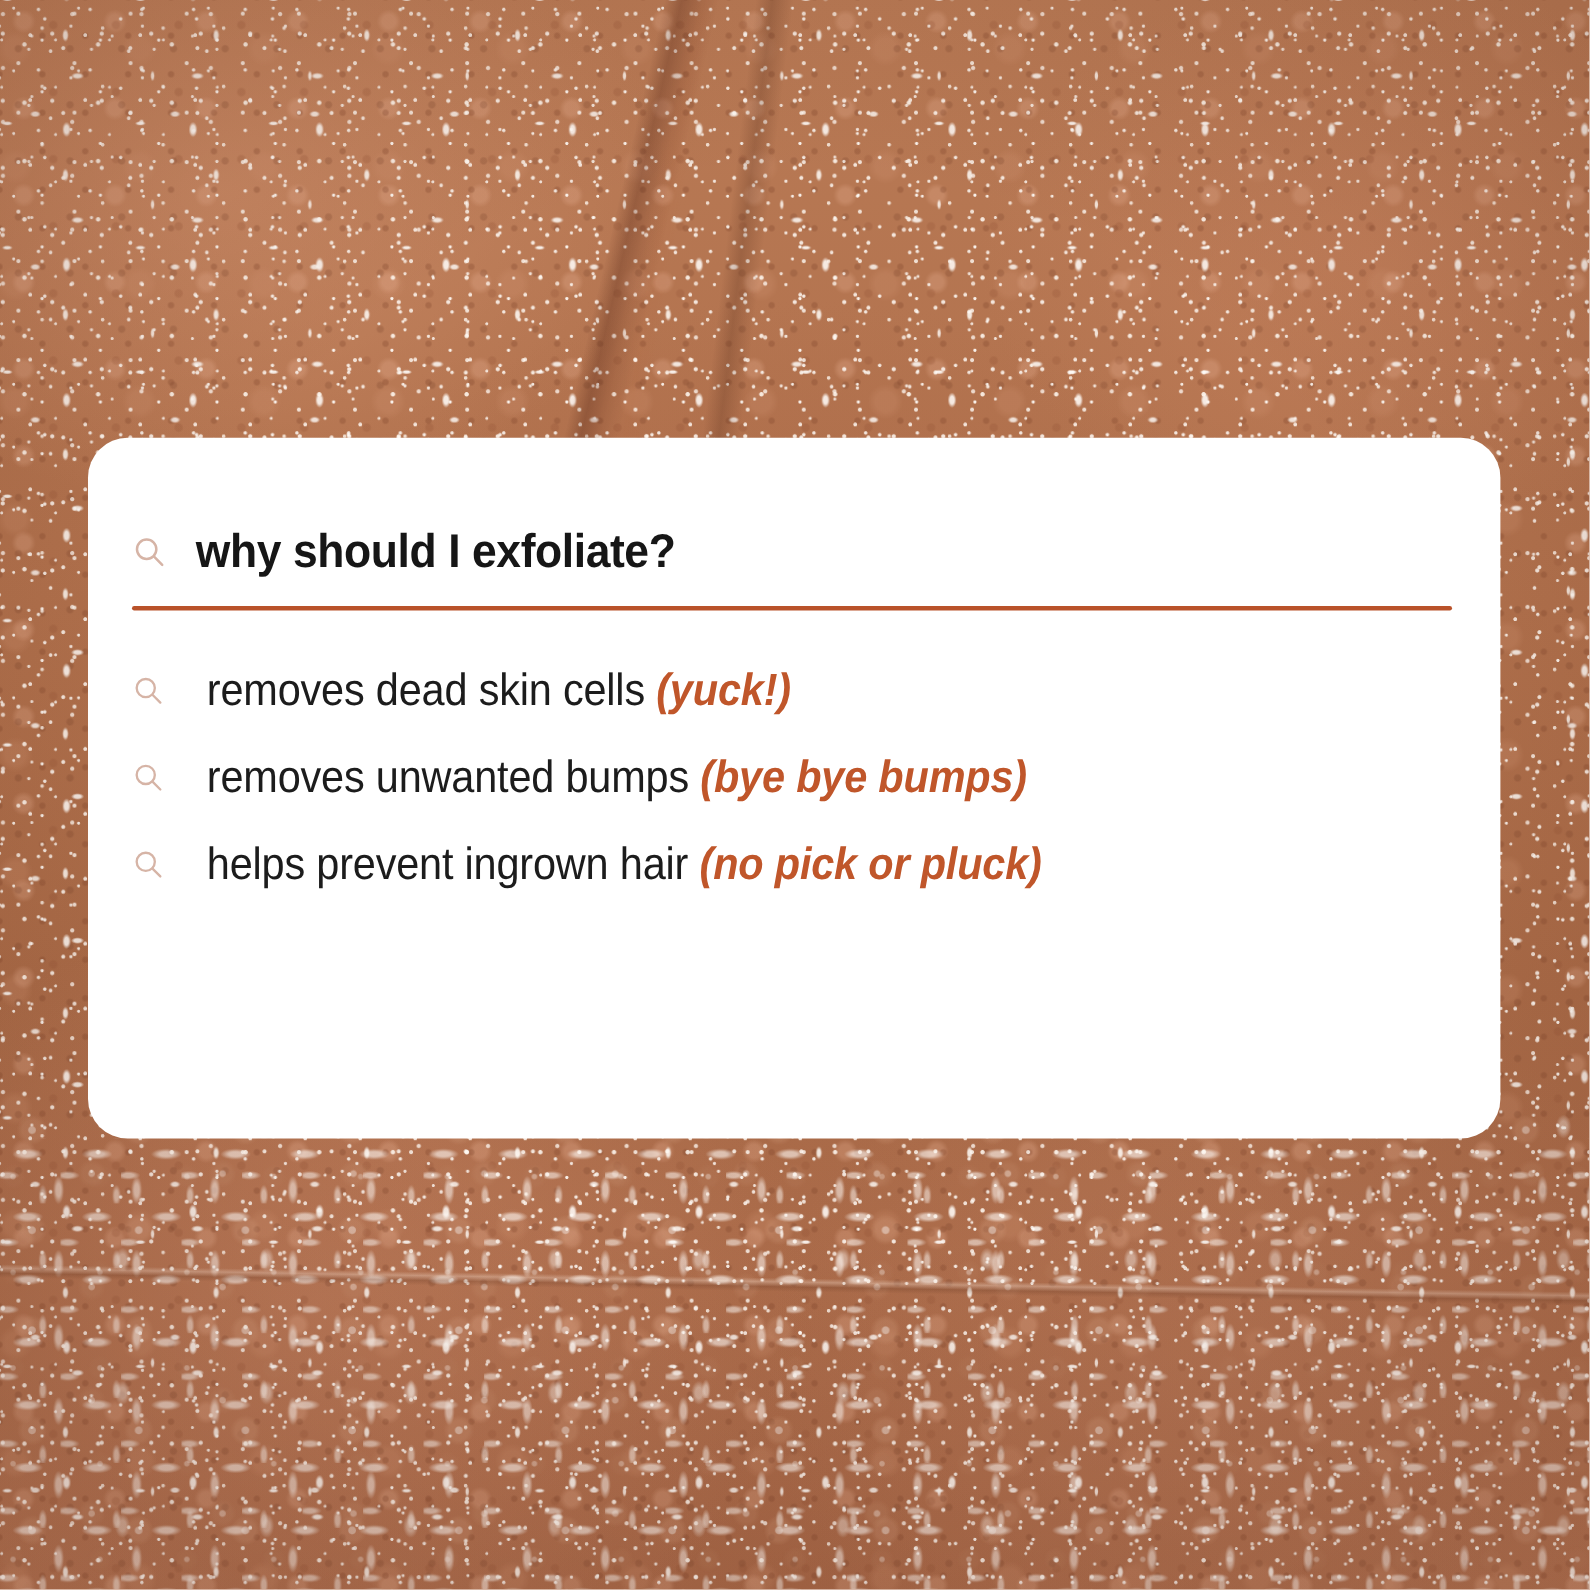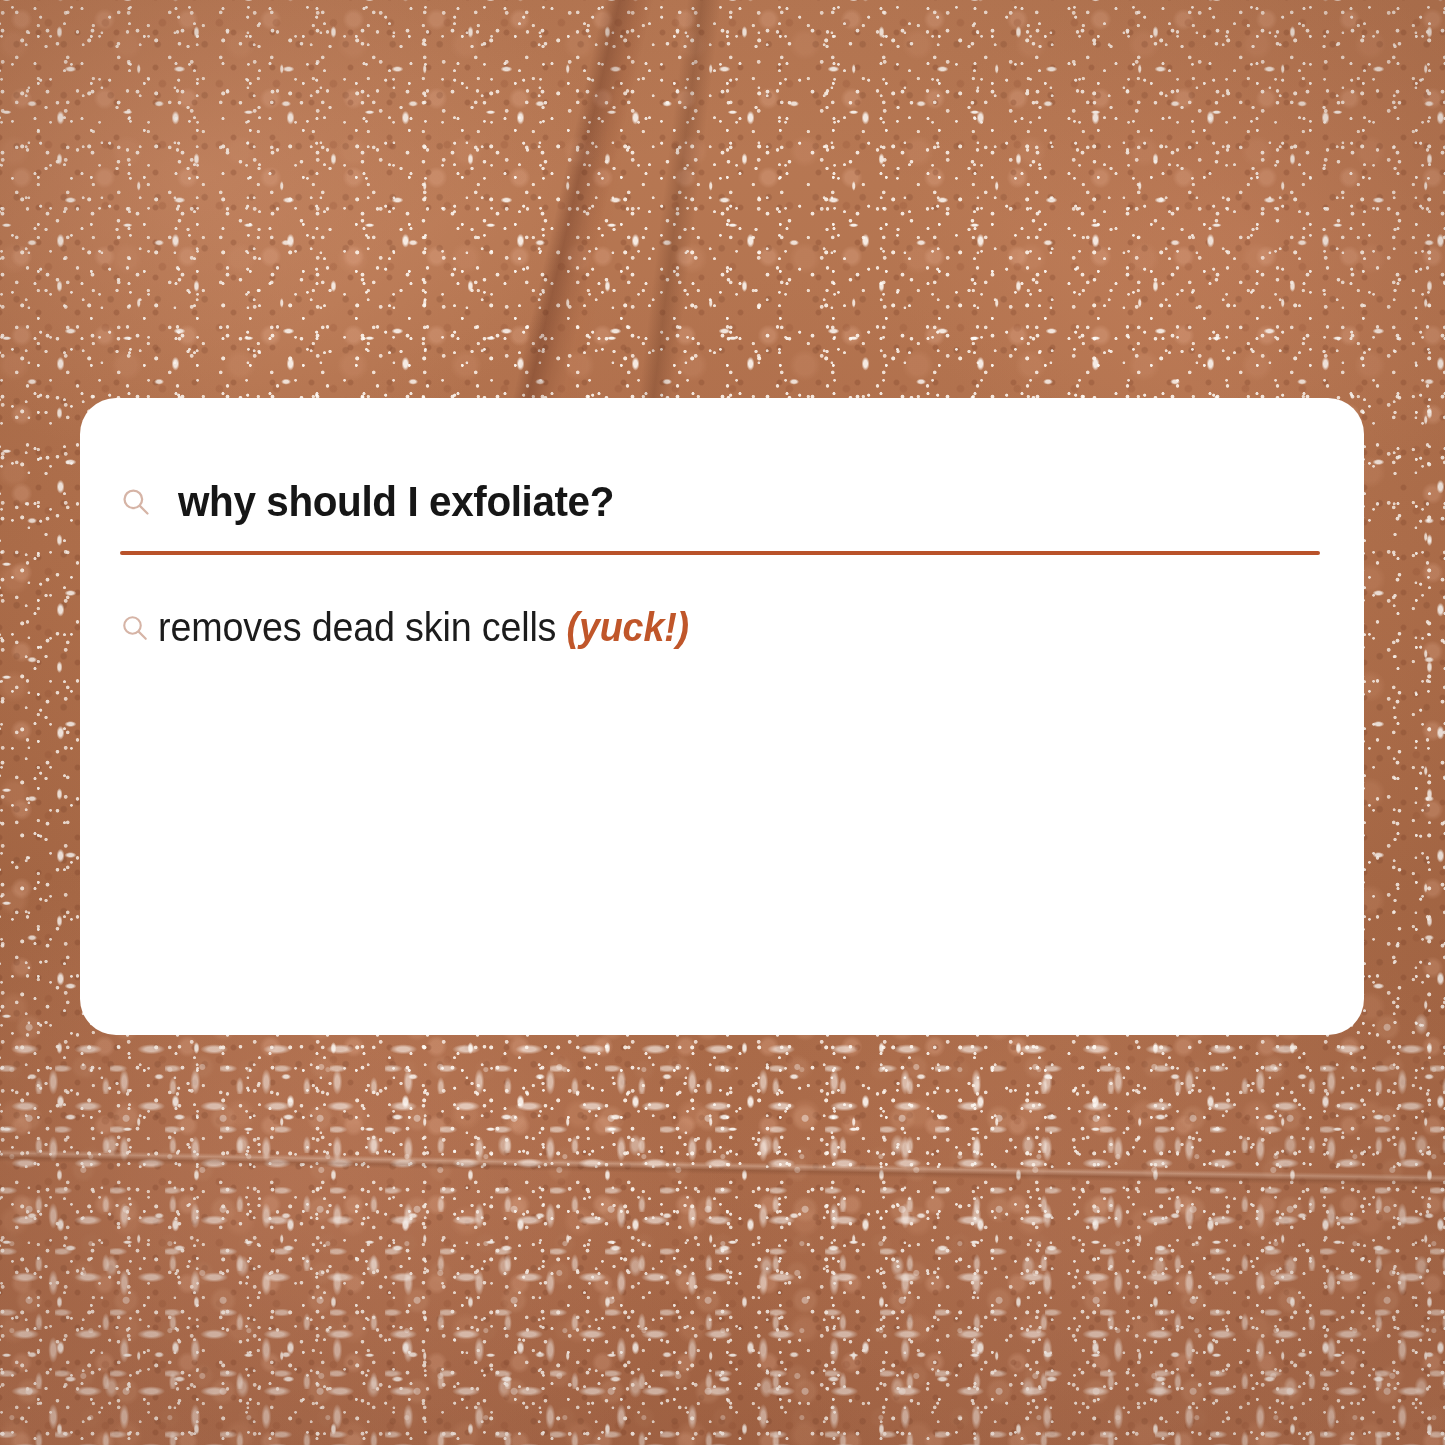--- a/index.html
+++ b/index.html
@@ -192,21 +192,21 @@
   
   .list {
     position: absolute;
     left: 40px;
     top: 190px;
     right: 20px;
   }
   .list-item {
     display: flex;
     align-items: center;
-    gap: 8px;
+    gap: 38px;
     height: 79px;
   }
   .item-text {
     font-family: "Liberation Sans", sans-serif;
     font-size: 41px;
     line-height: 1;
     color: #1c1c1c;
     white-space: nowrap;
     letter-spacing: -0.2px;
     transform: scaleX(0.92);
@@ -261,18 +261,32 @@
 
       <div class="list-item">
         <svg class="mag" viewBox="0 0 24 24" fill="none">
           <circle cx="10" cy="10" r="6.6" stroke="#d6b4a6" stroke-width="1.7"></circle>
           <line x1="14.9" y1="14.9" x2="20.6" y2="20.6" stroke="#d6b4a6" stroke-width="1.7" stroke-linecap="round"></line>
         </svg>
         <span class="item-text"><span>removes dead skin cells </span><span class="item-aside">(yuck!)</span></span>
       </div>
 
 
-
+      <div class="list-item">
+        <svg class="mag" viewBox="0 0 24 24" fill="none">
+          <circle cx="10" cy="10" r="6.6" stroke="#d6b4a6" stroke-width="1.7"></circle>
+          <line x1="14.9" y1="14.9" x2="20.6" y2="20.6" stroke="#d6b4a6" stroke-width="1.7" stroke-linecap="round"></line>
+        </svg>
+        <span class="item-text"><span>removes unwanted bumps </span><span class="item-aside">(bye bye bumps)</span></span>
+      </div>
+
+      <div class="list-item">
+        <svg class="mag" viewBox="0 0 24 24" fill="none">
+          <circle cx="10" cy="10" r="6.6" stroke="#d6b4a6" stroke-width="1.7"></circle>
+          <line x1="14.9" y1="14.9" x2="20.6" y2="20.6" stroke="#d6b4a6" stroke-width="1.7" stroke-linecap="round"></line>
+        </svg>
+        <span class="item-text"><span>helps prevent ingrown hair </span><span class="item-aside">(no pick or pluck)</span></span>
+      </div>
 
 
     </div>
   </div>
 </div>
 
 </body></html>

